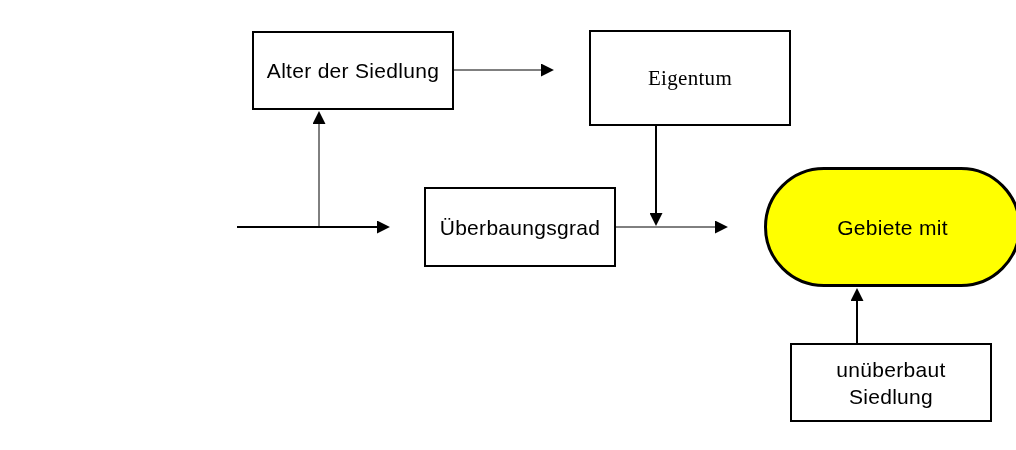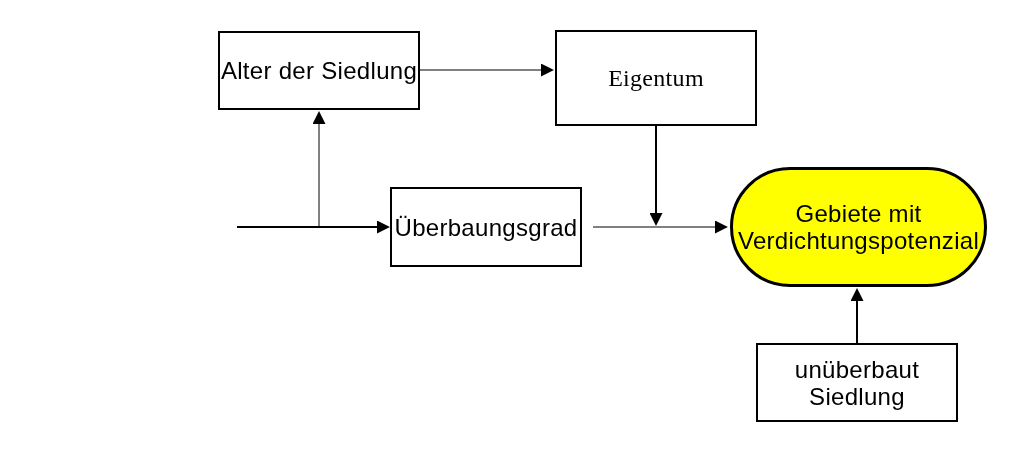--- a/index.html
+++ b/index.html
@@ -26,23 +26,24 @@
   .node {
     position: absolute;
     box-sizing: border-box;
     border: 2px solid #000000;
     background: #ffffff;
     display: flex;
     flex-direction: column;
     align-items: center;
     justify-content: center;
     text-align: center;
-    font-size: 24px;
+    font-size: 21px;
     letter-spacing: 0.3px;
     line-height: 27px;
+    margin-left: 34px;
   }
   .node-bauzonen        { left: 35px;  top: 186px; width: 202px; height: 81px; }
   .node-alter           { left: 218px; top: 31px;  width: 202px; height: 79px; }
   .node-eigentum        { left: 555px; top: 30px;  width: 202px; height: 96px; font-family: Liberation Serif, serif; }
   .node-ueberbaungsgrad { left: 390px; top: 187px; width: 192px; height: 80px; }
   .node-gebiete {
     left: 730px; top: 167px; width: 257px; height: 120px;
     border-width: 3px;
     border-radius: 60px;
     background: #ffff00;
@@ -96,21 +97,20 @@
   <div class="node node-eigentum">
     <span class="node-label">Eigentum</span>
   </div>
 
   <div class="node node-ueberbaungsgrad">
     <span class="node-label">Überbaungsgrad</span>
   </div>
 
   <div class="node node-gebiete">
     <span class="node-label">Gebiete mit</span>
-    <span class="node-label">Verdichtungspotenzial</span>
   </div>
 
   <div class="node node-unueberbaut">
     <span class="node-label">unüberbaut</span>
     <span class="node-label">Siedlung</span>
   </div>
 
 </div>
 
 </body></html>

